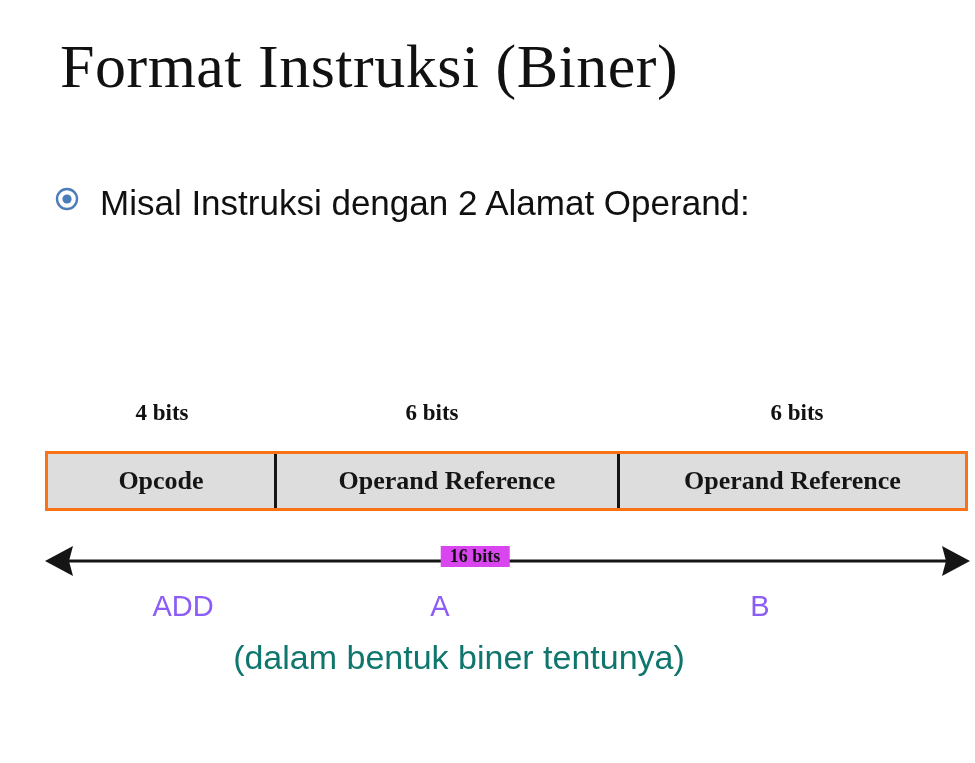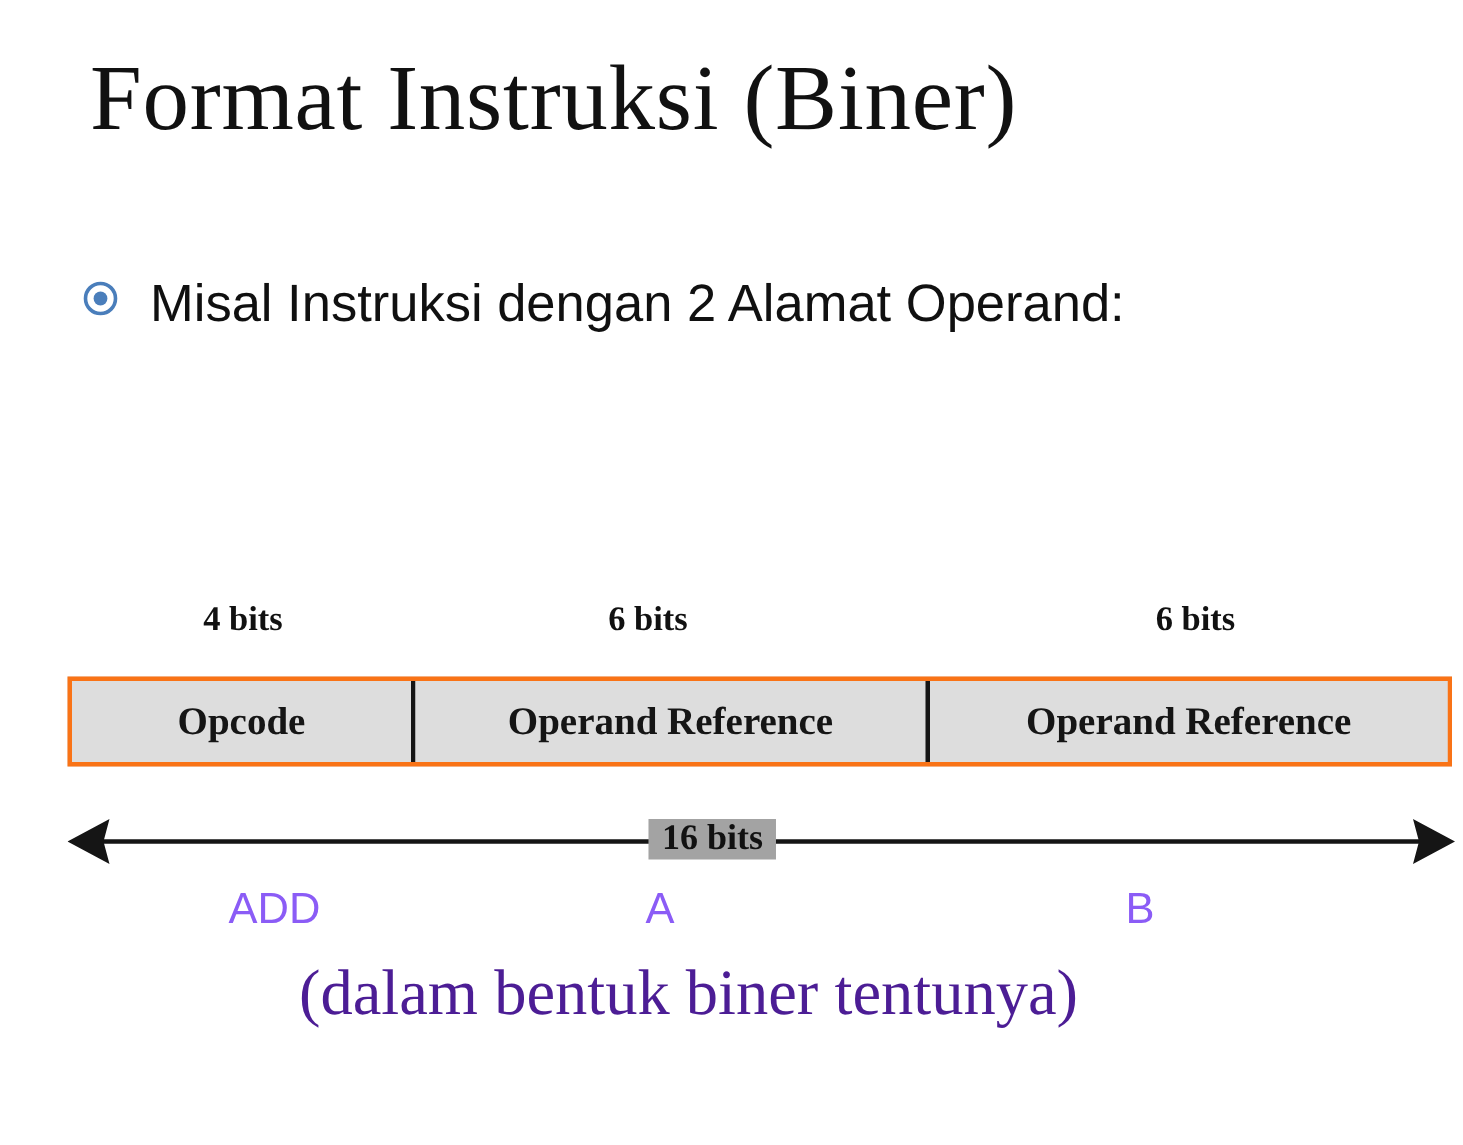--- a/index.html
+++ b/index.html
@@ -119,25 +119,25 @@
     top: 540px;
     width: 925px;
     height: 42px;
   }
   .span-arrow svg { display: block; }
   .span-arrow-label {
     position: absolute;
     left: 475px;
     top: 546px;
     transform: translateX(-50%);
-    background: #a3a3a3;
+    background: #d946ef;
     padding: 0 9px;
     font-family: "Liberation Serif", serif;
     font-weight: bold;
-    font-size: 24px;
+    font-size: 18px;
     color: #111111;
     white-space: nowrap;
   }
 
   
   .operand-label {
     position: absolute;
     top: 590px;
     font-family: "Liberation Sans", sans-serif;
     font-size: 29px;
@@ -147,23 +147,23 @@
   }
   .operand-add { left: 183px; }
   .operand-a   { left: 440px; }
   .operand-b   { left: 760px; }
 
   .figure-caption {
     position: absolute;
     left: 459px;
     top: 638px;
     transform: translateX(-50%);
-    font-family: Liberation Serif, serif;
-    font-size: 43px;
-    color: #4c1d95;
+    font-family: Liberation Sans, sans-serif;
+    font-size: 34px;
+    color: #0f766e;
     white-space: nowrap;
   }
 </style>
 </head>
 <body>
 
 <div class="slide-title">Format Instruksi (Biner)</div>
 
 <div class="bullet-list">
 

